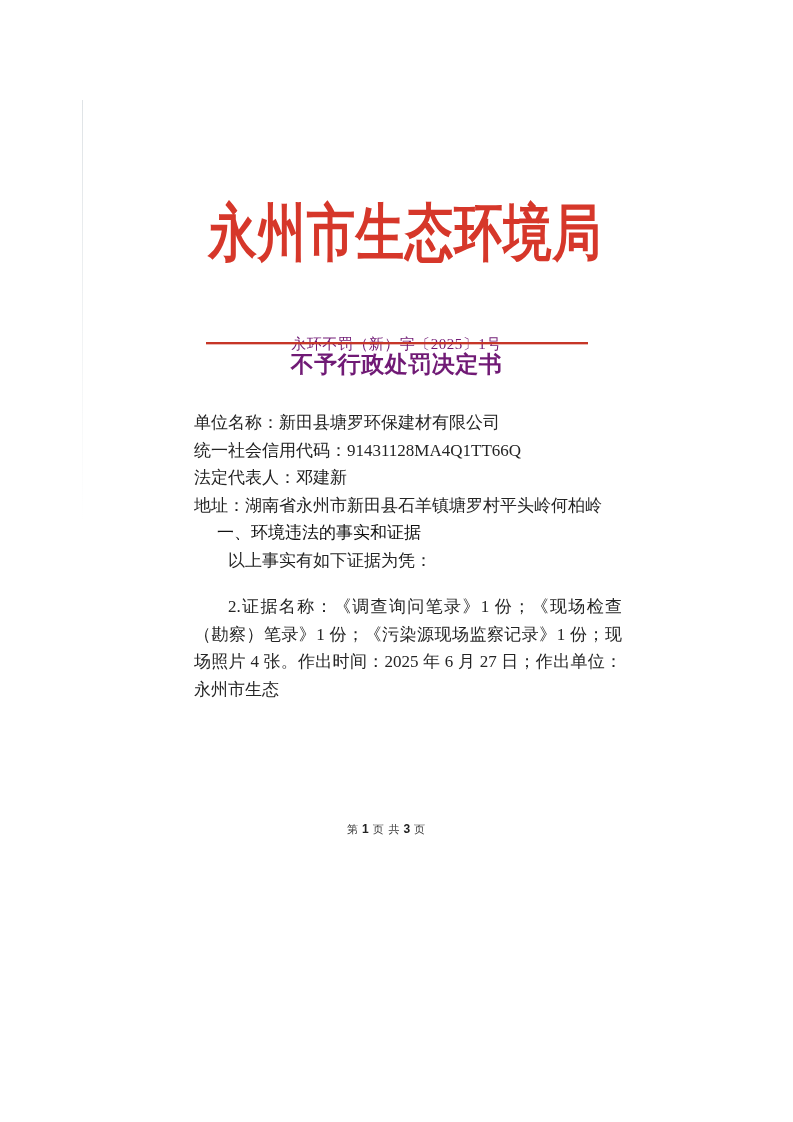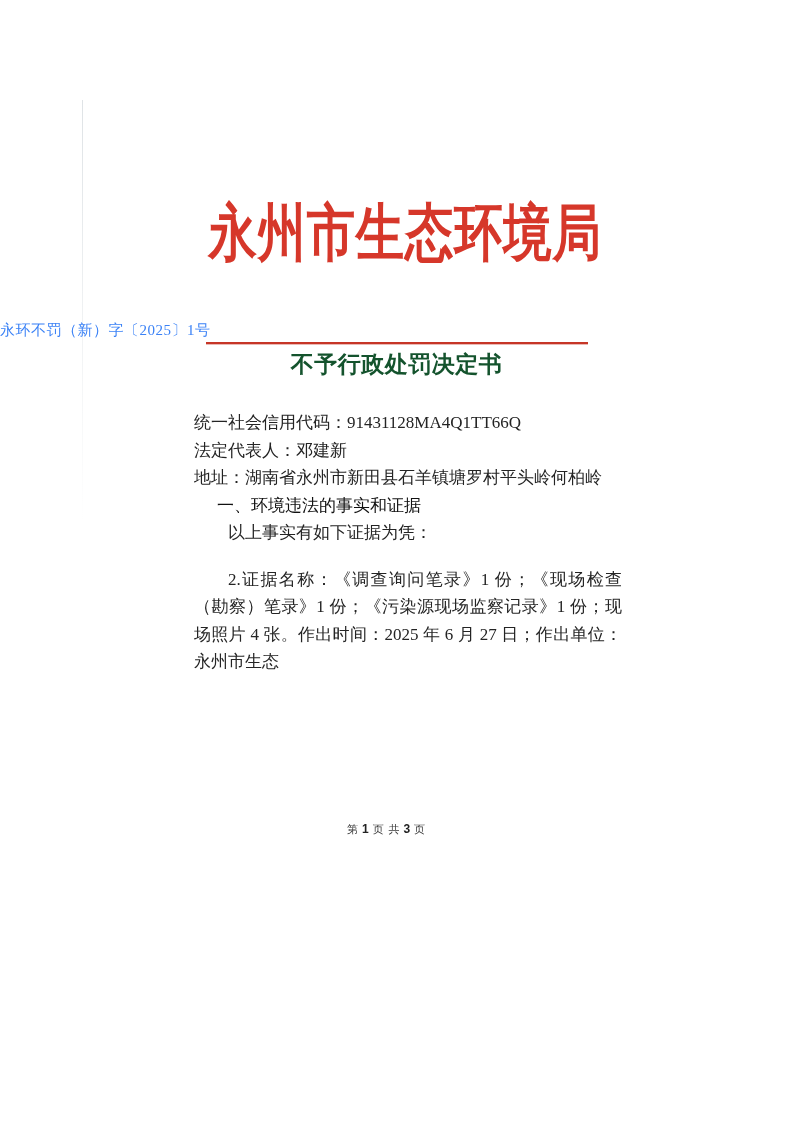--- a/index.html
+++ b/index.html
@@ -44,47 +44,48 @@
     line-height: 66px;
     font-weight: bold;
     color: var(--red, #d6372a);
     transform: scaleX(0.78);
     transform-origin: center;
     letter-spacing: 1px;
     font-family: "Liberation Serif", "DejaVu Serif", serif;
   }
   .docnum {
     position: absolute;
-    top: 321px;
+    top: 335px;
     left: 0;
     right: 0;
+    text-align: center;
     font-size: 15px;
     letter-spacing: 0.5px;
-    color: #3b82f6;
+    color: #701a75;
   }
   .rule {
     position: absolute;
     top: 342px;
     left: 206px;
     width: 382px;
     height: 2px;
     background: var(--rule, #c63627);
     box-shadow: 0 1px 0 rgba(198,54,39,0.35);
   }
   .title {
     position: absolute;
     top: 349px;
     left: 0;
     right: 0;
     margin: 0;
     text-align: center;
     font-size: 23px;
     font-weight: bold;
     letter-spacing: 0.5px;
-    color: #14532d;
+    color: #701a75;
   }
   .content {
     position: absolute;
     left: 194px;
     top: 409px;
     width: 428px;
     font-size: 17px;
     line-height: 27.5px;
     color: #242424;
   }
@@ -136,20 +137,21 @@
     <span class="agency-inner">永州市生态环境局</span>
   </div>
 
   <div class="docnum">永环不罚（新）字〔2025〕1号</div>
 
   <div class="rule"></div>
 
   <h1 class="title">不予行政处罚决定书</h1>
 
   <div class="content">
+    <div class="info">单位名称：新田县塘罗环保建材有限公司</div>
     <div class="info">统一社会信用代码：91431128MA4Q1TT66Q</div>
     <div class="info">法定代表人：邓建新</div>
     <div class="info">地址：湖南省永州市新田县石羊镇塘罗村平头岭何柏岭</div>
 
     <div class="heading">一、环境违法的事实和证据</div>
 
     <p class="para">以上事实有如下证据为凭：</p>
     <p class="para gap">2.证据名称：《调查询问笔录》1 份；《现场检查（勘察）笔录》1 份；《污染源现场监察记录》1 份；现场照片 4 张。作出时间：2025 年 6 月 27 日；作出单位：永州市生态</p>
   </div>
 

